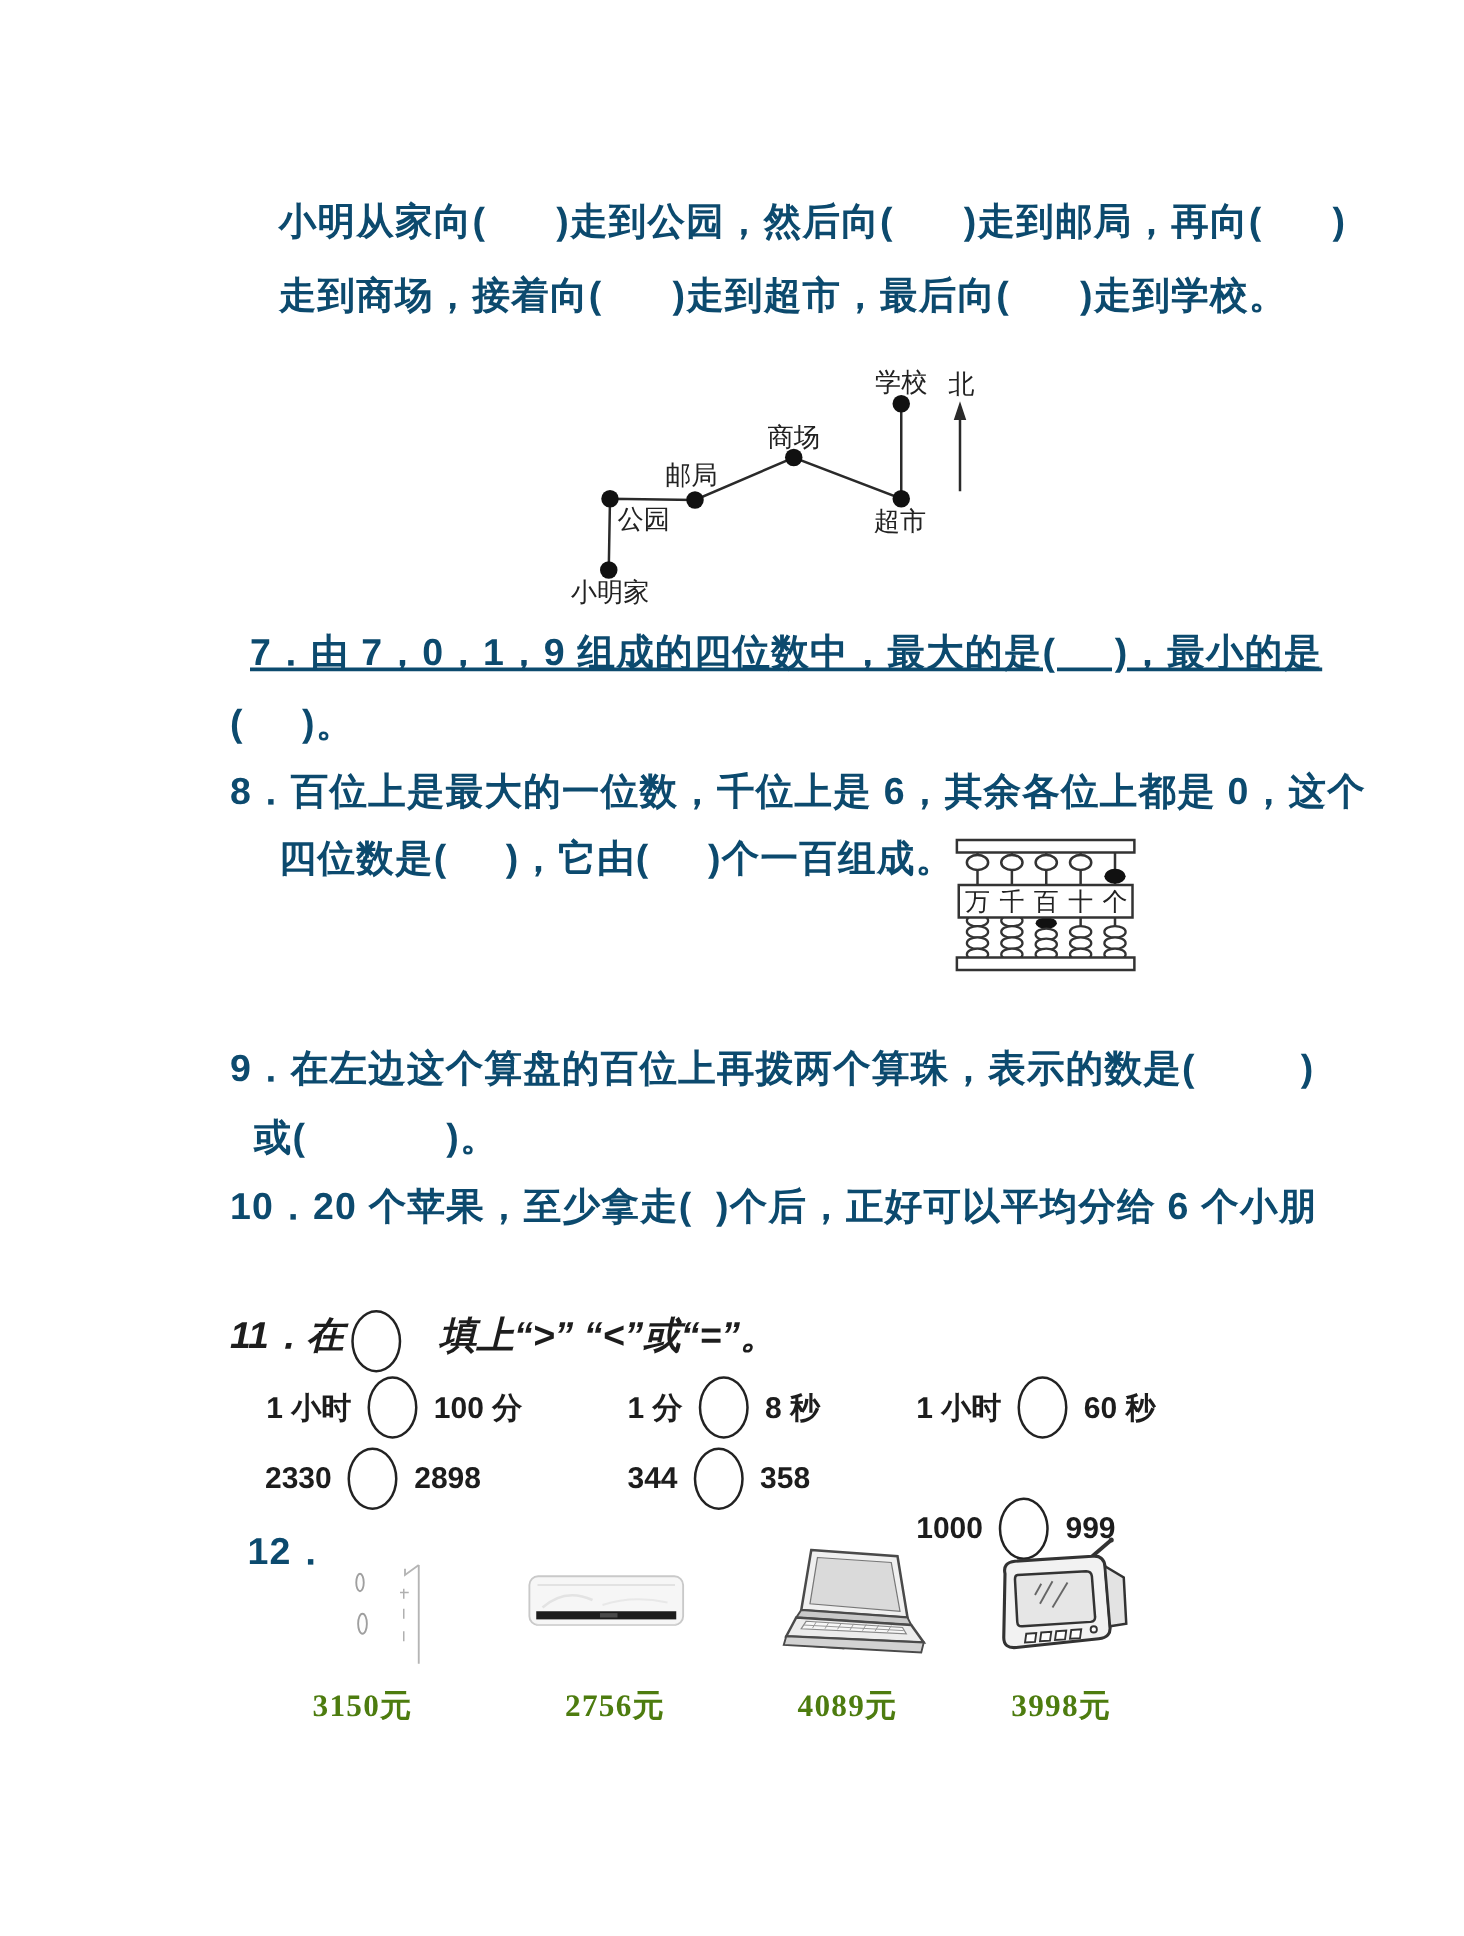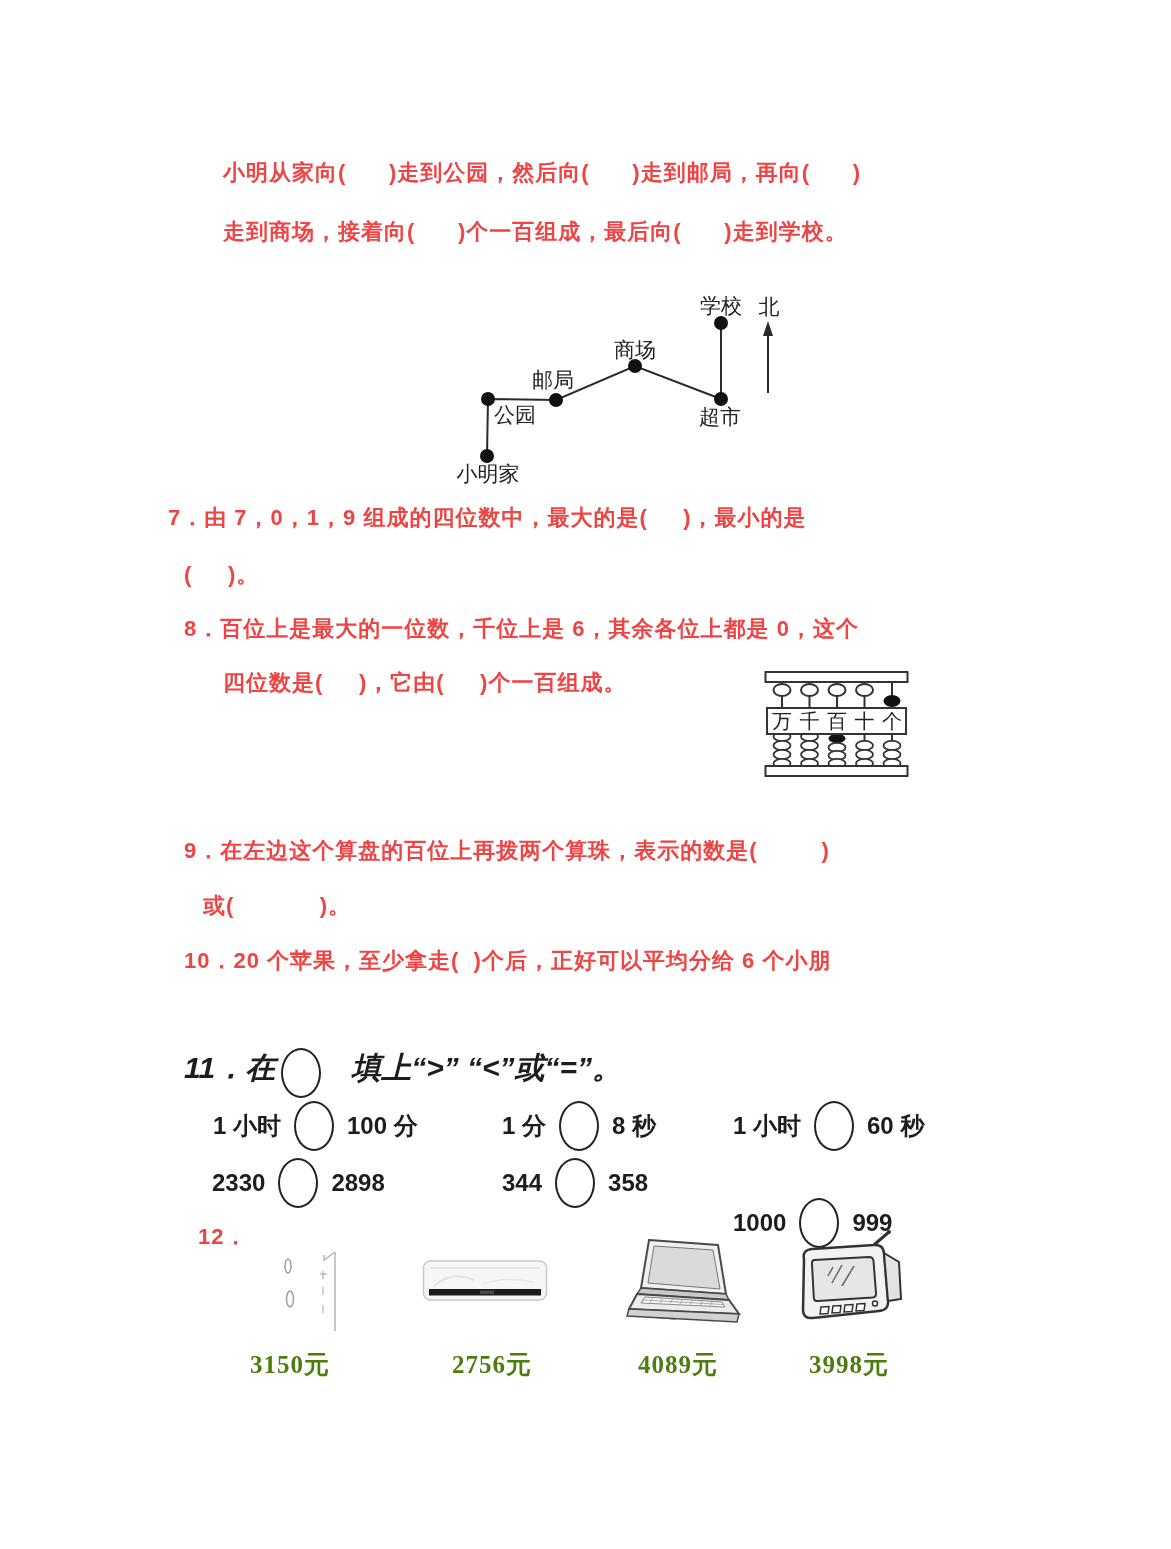--- a/index.html
+++ b/index.html
@@ -6,26 +6,26 @@
   .page{
     position:relative;
     width:1171px;height:1549px;
     background:#ffffff;
     font-family:"Liberation Sans",sans-serif;
     color:#1d1d1d;
     overflow:hidden;
   }
   .line{
     position:absolute;
-    font-size:22px;
+    font-size:30px;
     font-weight:600;
     line-height:1.2;
     letter-spacing:1px;
     white-space:pre;
-    color:#ef4444;
+    color:#0c4a6e;
   }
   .fig{position:absolute;}
   .cmp-item{
     position:absolute;
     display:flex;
     align-items:center;
     font-size:24px;
     font-weight:600;
     white-space:pre;
   }
@@ -59,21 +59,21 @@
     white-space:pre;
   }
   svg text{font-family:"Liberation Serif",serif;}
 </style>
 </head>
 <body>
 
 <div class="page">
 
   <div class="line" style="left:223px;top:160px;">小明从家向(      )走到公园，然后向(      )走到邮局，再向(      )</div>
-  <div class="line" style="left:223px;top:219px;">走到商场，接着向(      )个一百组成，最后向(      )走到学校。</div>
+  <div class="line" style="left:223px;top:219px;">走到商场，接着向(      )走到超市，最后向(      )走到学校。</div>
 
   <svg class="fig" style="left:438px;top:283px;" width="360" height="215" viewBox="0 0 360 215">
     <polyline points="49,173 50,116 118,117 197,83 283,116 283,40" fill="none" stroke="#2a2a2a" stroke-width="2"></polyline>
     <circle cx="49" cy="173" r="7" fill="#111"></circle>
     <circle cx="50" cy="116" r="7" fill="#111"></circle>
     <circle cx="118" cy="117" r="7" fill="#111"></circle>
     <circle cx="197" cy="83" r="7" fill="#111"></circle>
     <circle cx="283" cy="116" r="7" fill="#111"></circle>
     <circle cx="283" cy="40" r="7" fill="#111"></circle>
     <text x="283" y="30" font-size="21" fill="#222" text-anchor="middle">学校</text>
@@ -82,21 +82,21 @@
     <text x="115" y="104" font-size="21" fill="#222" text-anchor="middle">邮局</text>
     <text x="77" y="139" font-size="21" fill="#222" text-anchor="middle">公园</text>
     <text x="282" y="141" font-size="21" fill="#222" text-anchor="middle">超市</text>
     <text x="50" y="198" font-size="21" fill="#222" text-anchor="middle">小明家</text>
     <g>
       <line x1="330" y1="110" x2="330" y2="50" stroke="#2a2a2a" stroke-width="2"></line>
       <polygon points="330,38 325,53 335,53" fill="#2a2a2a"></polygon>
     </g>
   </svg>
 
-  <div class="line" style="left:168px;top:505px;">7．由 7，0，1，9 组成的四位数中，最大的是(     )，最小的是</div>
+  <div class="line" style="left:200px;top:505px;text-decoration:underline;">7．由 7，0，1，9 组成的四位数中，最大的是(     )，最小的是</div>
   <div class="line" style="left:184px;top:562px;">(     )。</div>
 
   <div class="line" style="left:184px;top:616px;">8．百位上是最大的一位数，千位上是 6，其余各位上都是 0，这个</div>
   <div class="line" style="left:223px;top:670px;">四位数是(     )，它由(     )个一百组成。</div>
 
   <svg class="fig" style="left:764px;top:670px;" width="145" height="110" viewBox="0 0 145 110">
 
     <g stroke="#333" stroke-width="2">
       <line x1="18" y1="12" x2="18" y2="38"></line>
         <line x1="18" y1="64" x2="18" y2="96"></line>

